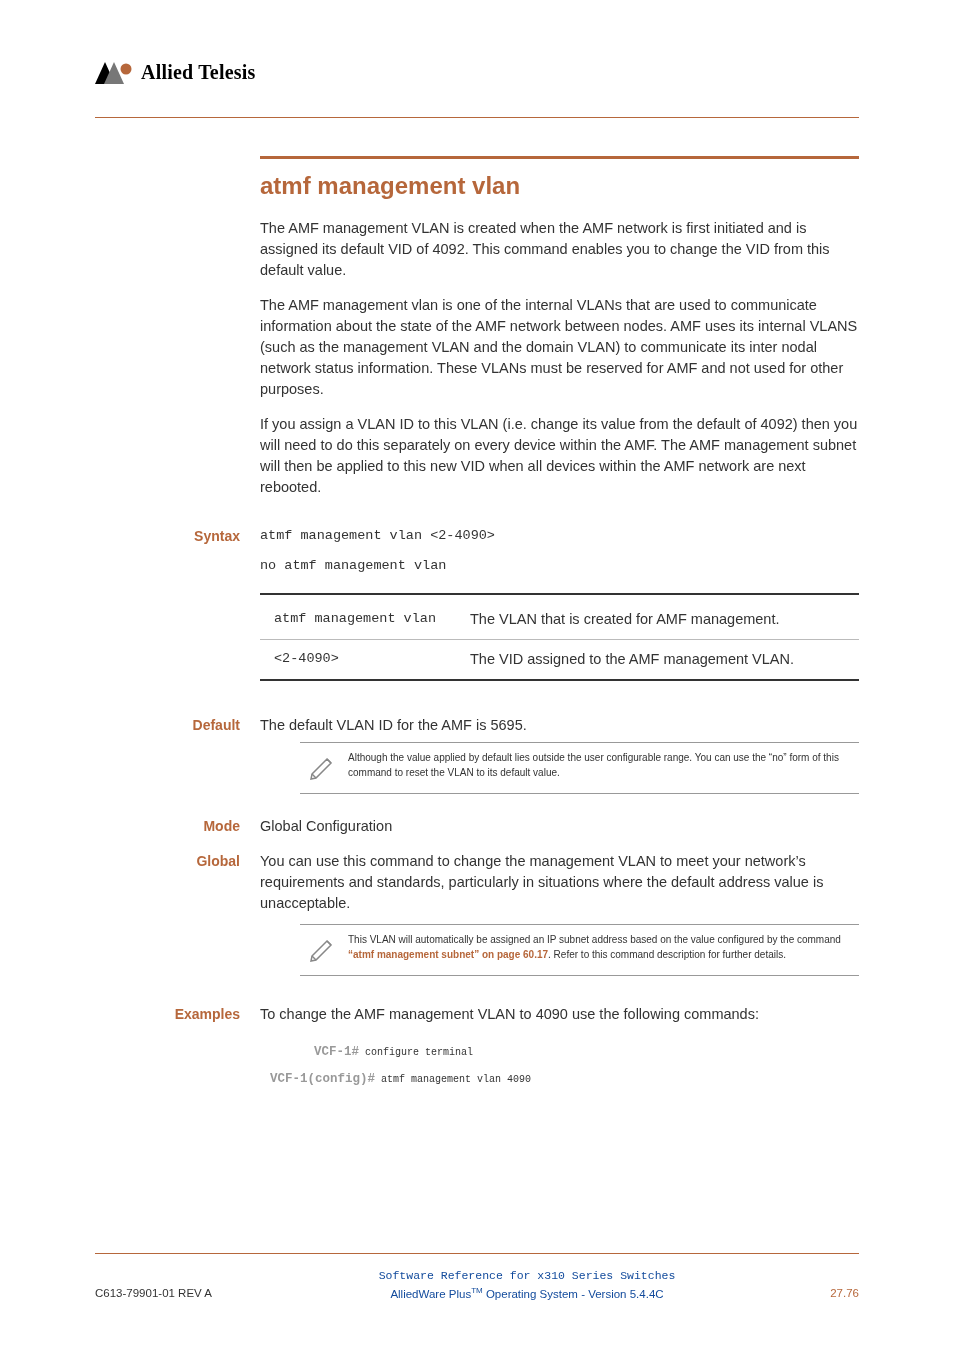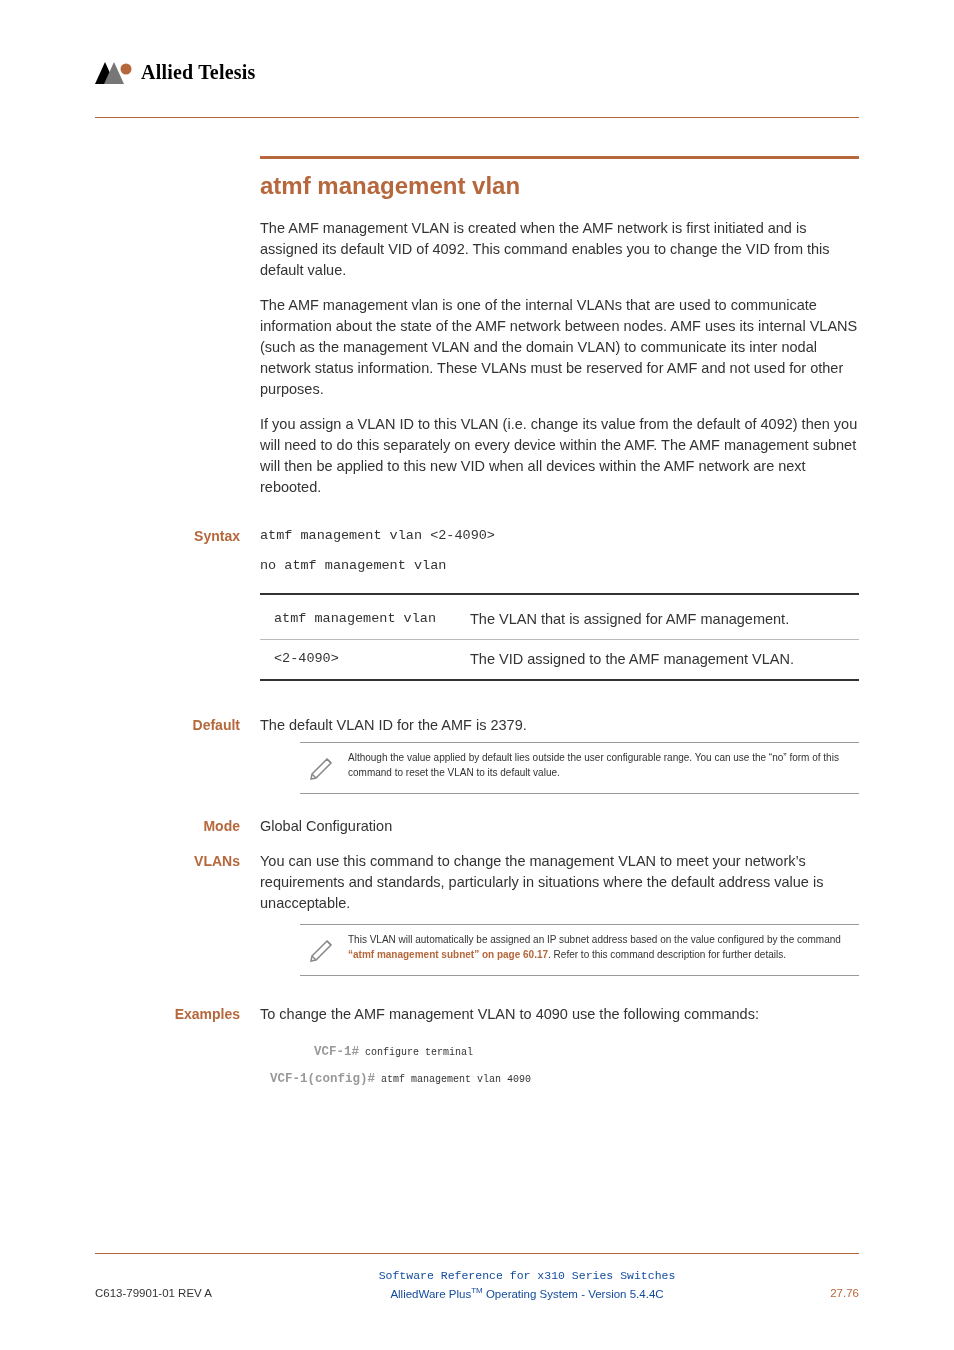--- a/index.html
+++ b/index.html
@@ -200,55 +200,55 @@
     <div class="section-row" style="margin-bottom:4px;">
       <div class="label-left">Syntax</div>
       <div class="body-right">
         <div class="mono" style="margin-bottom:10px;">atmf management vlan &lt;2-4090&gt;</div>
         <div class="mono">no atmf management vlan</div>
 
         <table class="param-table">
           <tbody>
               <tr class="param-table-top">
             <td class="param-name">atmf management vlan</td>
-            <td class="param-desc">The VLAN that is assigned for AMF management.</td>
+            <td class="param-desc">The VLAN that is created for AMF management.</td>
           </tr>
           <tr class="param-table-bottom">
             <td class="param-name">&lt;2-4090&gt;</td>
             <td class="param-desc">The VID assigned to the AMF management VLAN.</td>
           </tr>
         </tbody>
           </table>
       </div>
     </div>
 
     <div class="section-row" style="margin-top:28px; margin-bottom:4px;">
       <div class="label-left">Default</div>
       <div class="body-right">
-        <div>The default VLAN ID for the AMF is 2379.</div>
+        <div>The default VLAN ID for the AMF is 5695.</div>
         <div class="note-box">
           <div class="note-icon">
             <svg width="30" height="30" viewBox="0 0 30 30">
               <path d="M5 23 L20 8 L24 12 L9 27 L4 28 Z" fill="none" stroke="#888" stroke-width="1.5"></path>
               <line x1="20" y1="8" x2="24" y2="12" stroke="#888" stroke-width="1.5"></line>
               <line x1="5" y1="23" x2="9" y2="27" stroke="#888" stroke-width="1.5"></line>
             </svg>
           </div>
           <div class="note-text">Although the value applied by default lies outside the user configurable range. You can use the “no” form of this command to reset the VLAN to its default value.</div>
         </div>
       </div>
     </div>
 
     <div class="section-row">
       <div class="label-left">Mode</div>
       <div class="body-right">Global Configuration</div>
     </div>
 
     <div class="section-row" style="margin-bottom:4px;">
-      <div class="label-left">VLANs</div>
+      <div class="label-left">Global</div>
       <div class="body-right">
         <div>You can use this command to change the management VLAN to meet your network’s requirements and standards, particularly in situations where the default address value is unacceptable.</div>
         <div class="note-box" style="margin-top:10px;">
           <div class="note-icon">
             <svg width="30" height="30" viewBox="0 0 30 30">
               <path d="M5 23 L20 8 L24 12 L9 27 L4 28 Z" fill="none" stroke="#888" stroke-width="1.5"></path>
               <line x1="20" y1="8" x2="24" y2="12" stroke="#888" stroke-width="1.5"></line>
               <line x1="5" y1="23" x2="9" y2="27" stroke="#888" stroke-width="1.5"></line>
             </svg>
           </div>

